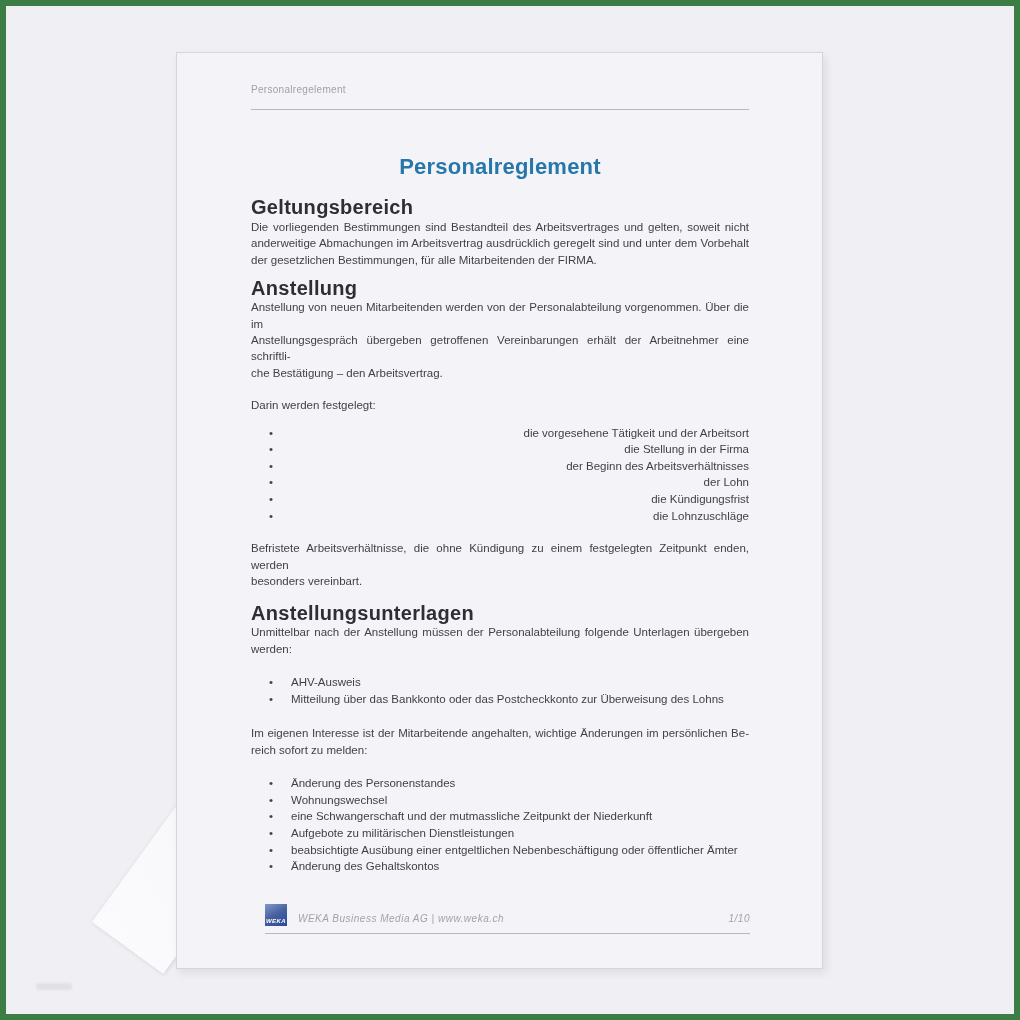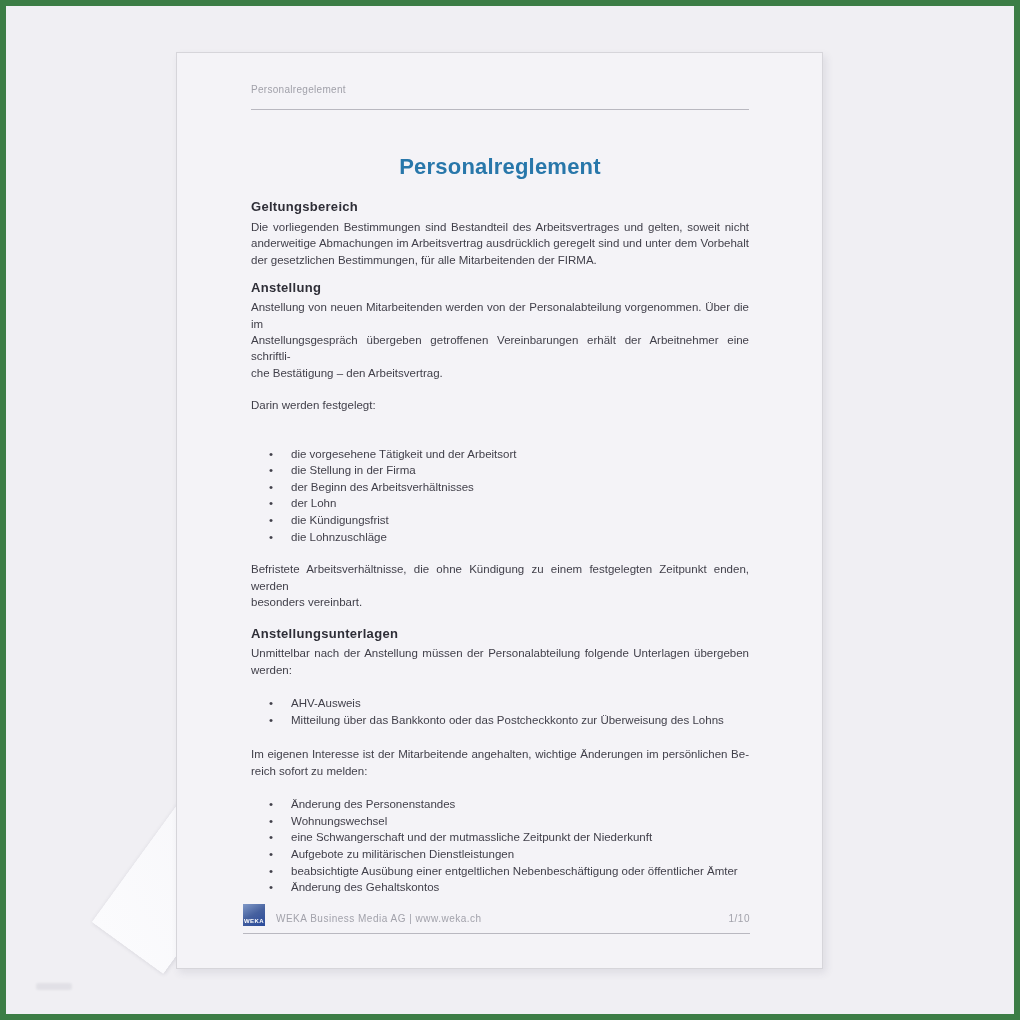--- a/index.html
+++ b/index.html
@@ -36,48 +36,48 @@
   .running-header {
     margin-top:31px; padding-bottom:14px;
     border-bottom:1px solid #b9b8c0;
     font-size:10px; color:#a1a1aa; letter-spacing:.3px;
   }
   .doc-title {
     margin-top:44px; font-size:22px; line-height:26px;
     font-weight:bold; color:#2877aa; letter-spacing:.2px;text-align:center;
   }
   .h2 {
-    font-size:13px; line-height:18px; font-weight:bold;
+    font-size:20px; line-height:18px; font-weight:bold;
     color:#2e2e37; letter-spacing:.3px;
   }
   .h2.mt-a { margin-top:18px; }
   .h2.mt-b { margin-top:11px; }
   .h2.mt-c { margin-top:15px; }
 
   .bl { font-size:11.5px; line-height:16.4px; color:#403f49; }
   .jl { text-align:justify; text-align-last:justify; }
   .ll { text-align:left; }
   .p-start-a { margin-top:3px; }
   .p-start-b { margin-top:2px; }
   .p-gap-16 { margin-top:16px; }
   .p-gap-18 { margin-top:18px; }
 
   ul.blist { list-style:none; margin:0; padding:0; }
-  ul.blist.mt-19 { margin-top:32px; }
+  ul.blist.mt-19 { margin-top:11px;text-align:right; }
   ul.blist.mt-17 { margin-top:17px; }
   ul.blist li {
     position:relative; padding-left:40px;
     font-size:11.5px; line-height:16.6px; color:#403f49;
   }
   ul.blist li::before {
     content:"\2022"; position:absolute; left:18px; top:0;
     font-size:11.5px; color:#403f49;
   }
 
-  .footer { position:absolute; left:66px; right:72px; bottom:34px; }
+  .footer { position:absolute; left:88px; right:72px; bottom:34px;font-style:italic; }
   .footer-row {
     display:flex; align-items:flex-end;
     border-bottom:1px solid #b9b8c0; padding-bottom:7px;
   }
   .weka-logo {
     width:22px; height:22px; flex:0 0 auto;
     background:linear-gradient(150deg,#8099c8 0%, #46619f 48%, #2a4a9b 100%);
     display:flex; align-items:flex-end; justify-content:center;
     padding-bottom:2px;
   }

